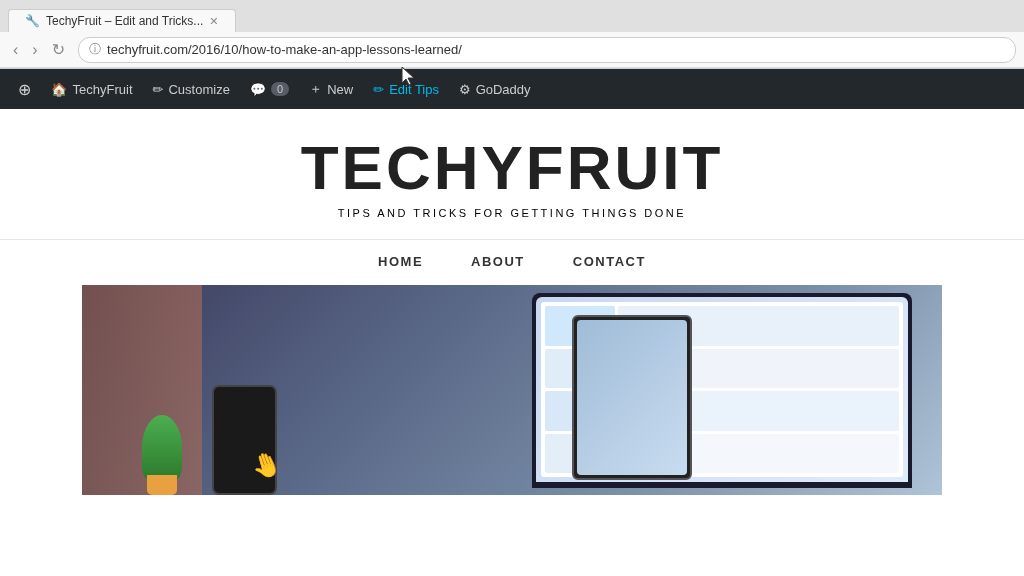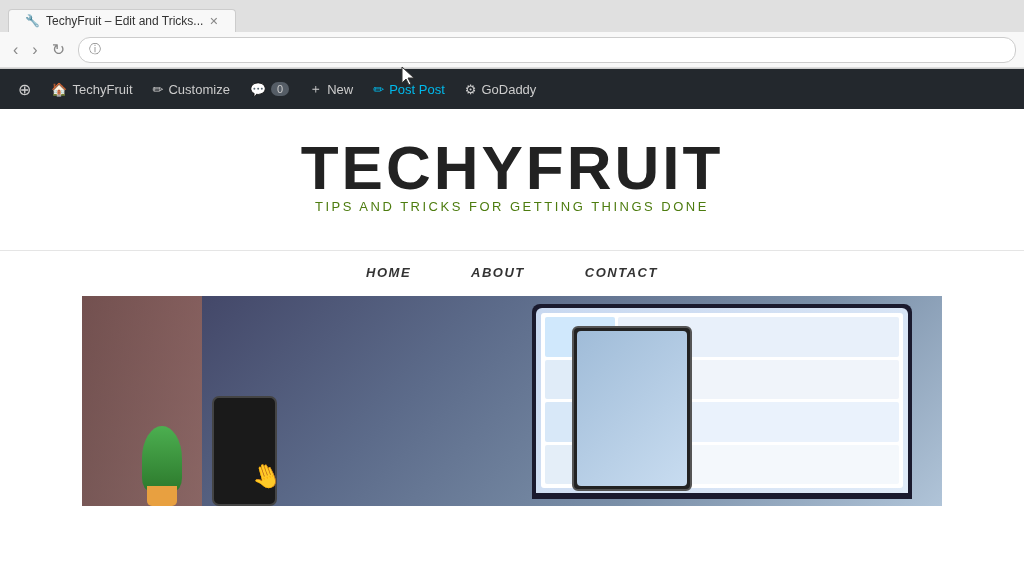--- a/index.html
+++ b/index.html
@@ -135,36 +135,36 @@
       font-size: 62px;
       font-weight: 900;
       letter-spacing: 3px;
       color: #222;
       font-family: 'Arial Black', Arial, sans-serif;
       text-transform: uppercase;
       line-height: 1;
     }
 
     .site-tagline {
-      font-size: 13px;
+      font-size: 11px;
       letter-spacing: 2.5px;
-      color: #4d7c0f;
+      color: #000000;
+      margin-top: 8px;
       text-transform: uppercase;
     }
 
     
     .site-nav {
       display: flex;
-      gap: 60px;
+      gap: 48px;
       padding: 14px 0 16px 0;
       border-top: 1px solid #e5e5e5;
       width: 100%;
       justify-content: center;
-      margin-top: 20px;
-      font-style: italic;
+      margin-top: 4px;
     }
 
     .site-nav a {
       font-size: 13px;
       font-weight: 700;
       letter-spacing: 1.5px;
       color: #333;
       text-decoration: none;
       text-transform: uppercase;
     }
@@ -245,20 +245,21 @@
     </div>
   </div>
   <div class="address-bar-row">
     <div class="address-bar-nav">
       <button class="nav-btn">‹</button>
       <button class="nav-btn">›</button>
       <button class="nav-btn">↻</button>
     </div>
     <div class="address-bar">
       <span class="info-icon">ⓘ</span>
+      <span>techyfruit.com/2016/10/how-to-make-an-app-lessons-learned/</span>
     </div>
   </div>
 </div>
 
 <div class="wp-admin-bar">
   <div class="wp-admin-item">
     <span style="color:#ccc;font-size:16px;">⊕</span>
   </div>
   <div class="wp-admin-item">
     <span style="font-size:13px;">🏠</span>
@@ -271,21 +272,21 @@
   <div class="wp-admin-item">
     <span>💬</span>
     <span class="count-badge">0</span>
   </div>
   <div class="wp-admin-item">
     <span>＋</span>
     <span>New</span>
   </div>
   <div class="wp-admin-item active-blue">
     <span>✏</span>
-    <span>Post Post</span>
+    <span>Edit Tips</span>
   </div>
   <div class="wp-admin-item">
     <span>⚙</span>
     <span>GoDaddy</span>
   </div>
 </div>
 
 <div class="site-content">
   <div class="site-header">
     <div class="site-title">TECHYFRUIT</div>

